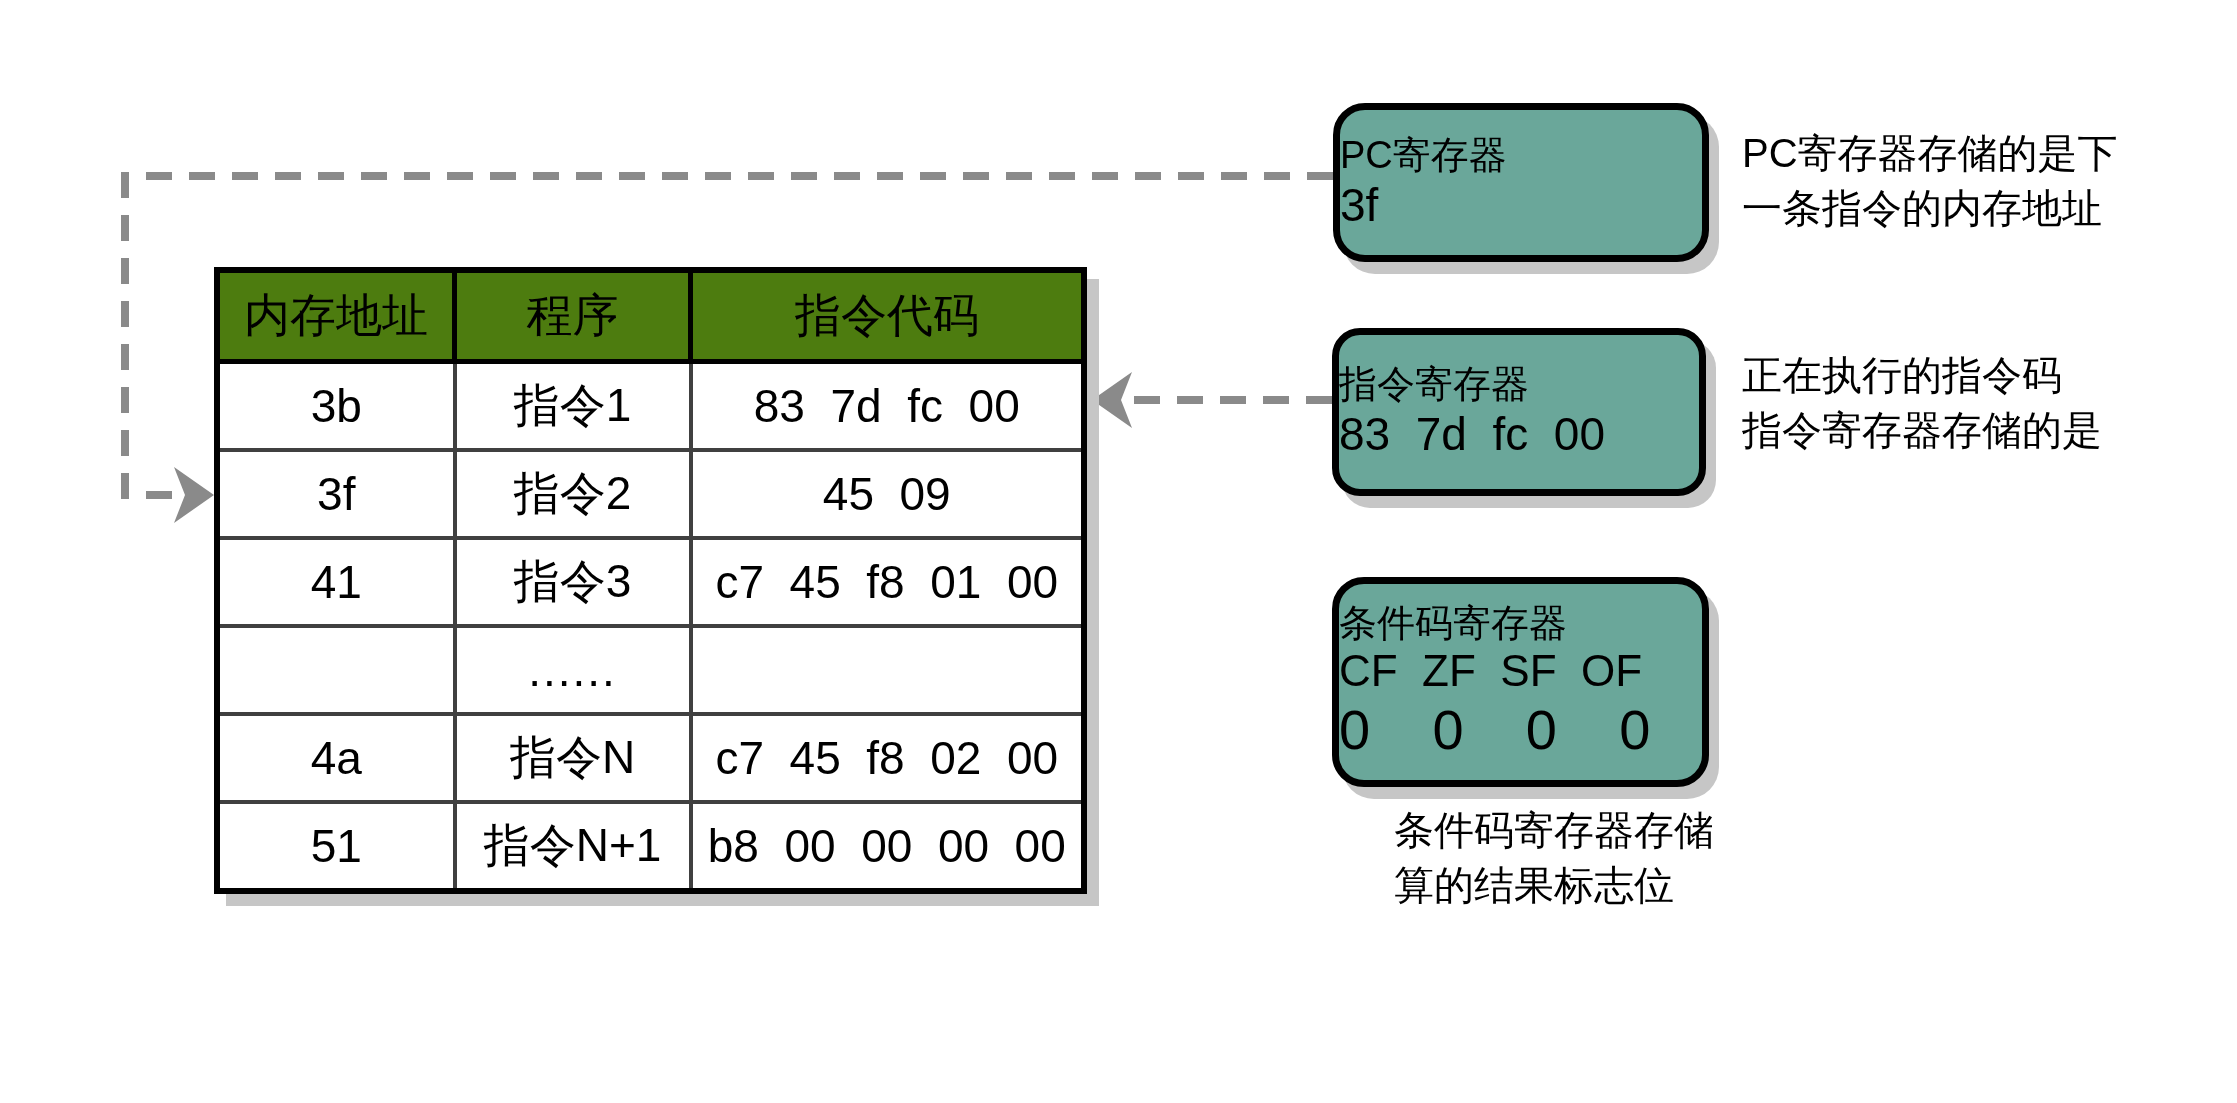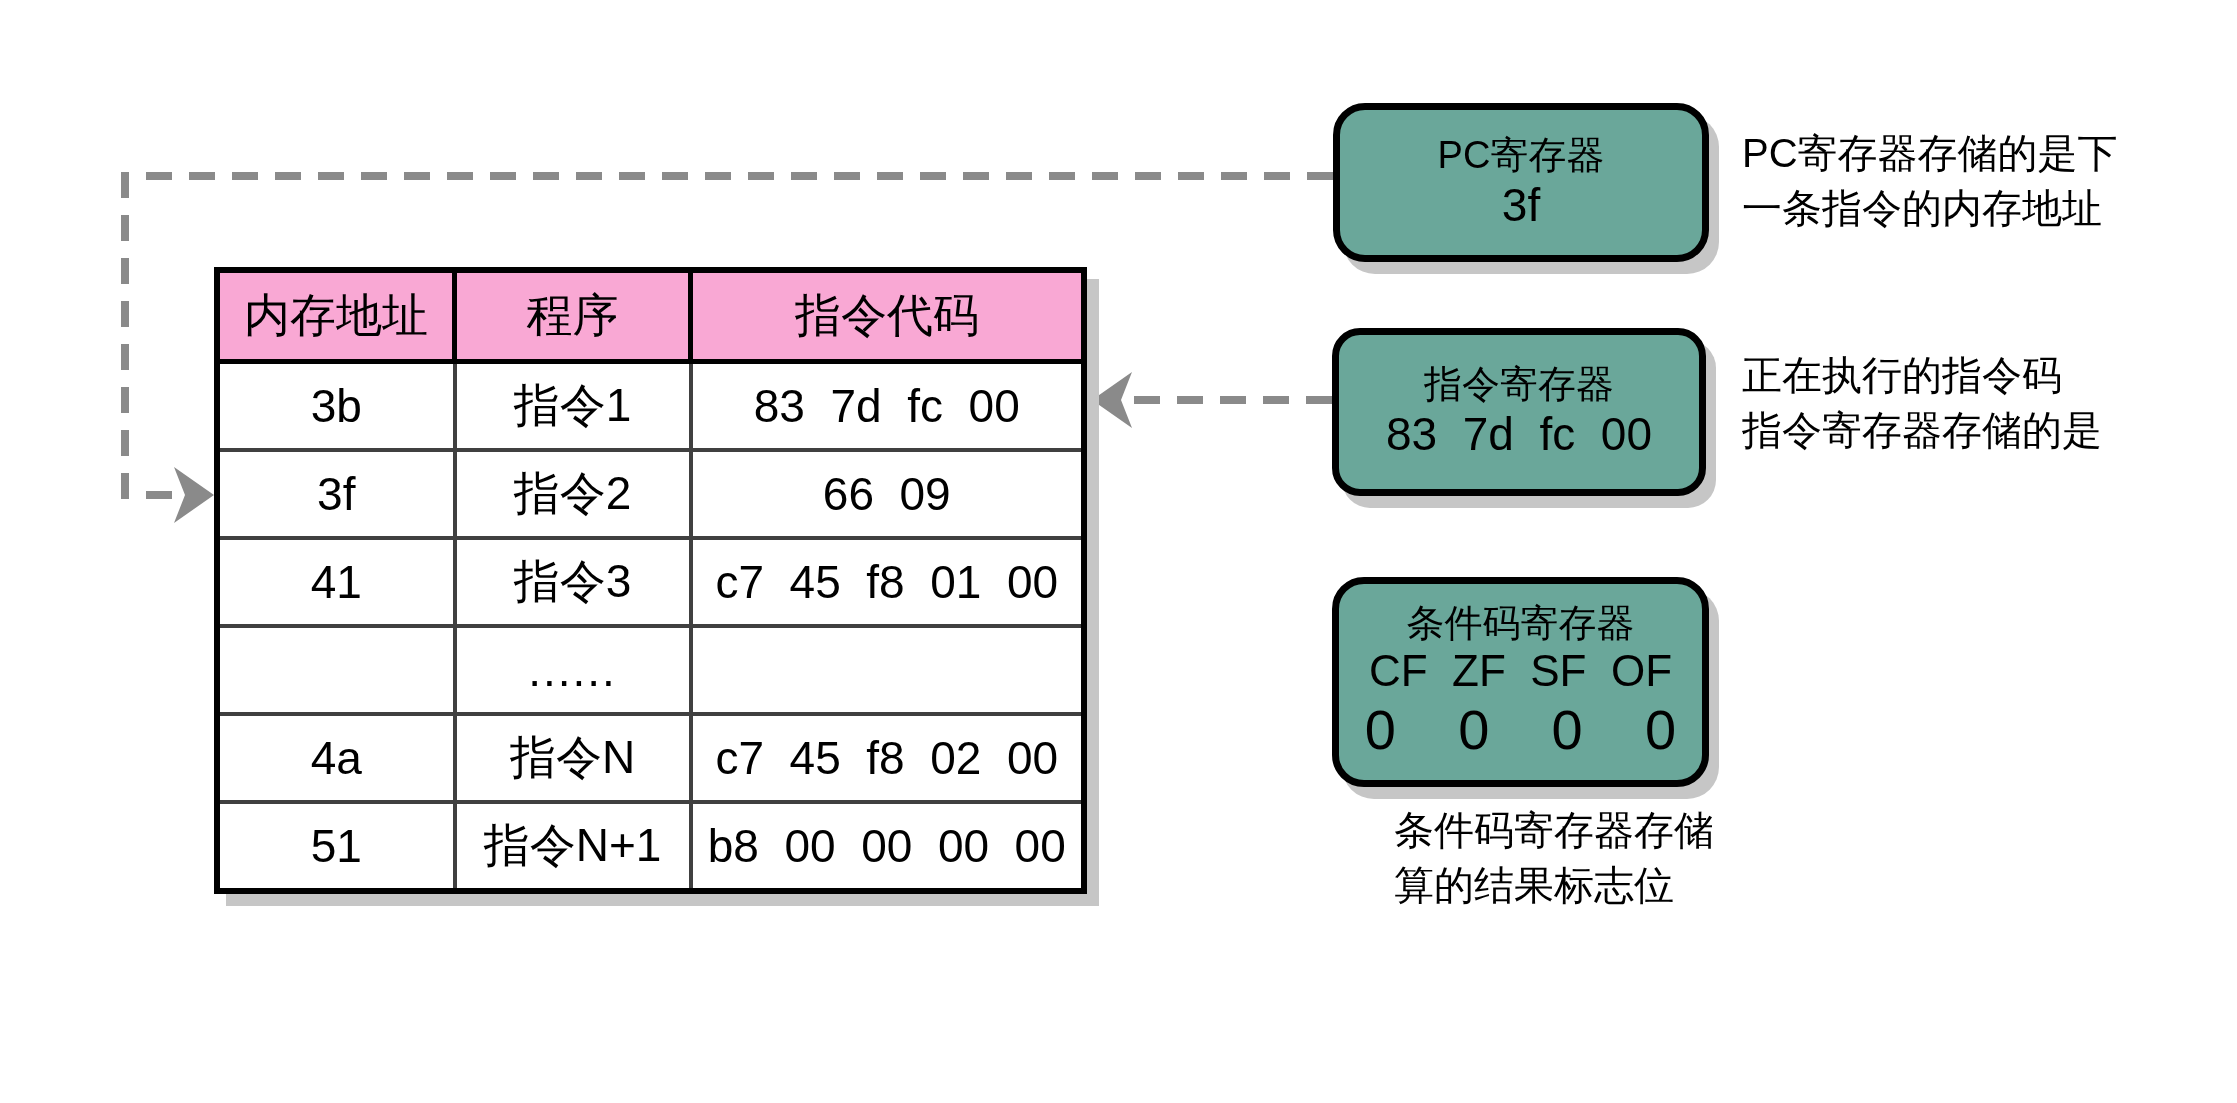--- a/index.html
+++ b/index.html
@@ -11,31 +11,31 @@
   
   .mem-table-wrap{
     position:absolute;left:214px;top:267px;
     box-shadow:12px 12px 0 #c6c6c6;
   }
   table.mem{border-collapse:collapse;table-layout:fixed;background:#fff;}
   table.mem td{
     border:4px solid #404040;height:84px;font-size:46px;
     text-align:center;vertical-align:middle;padding:0;
   }
-  table.mem tr.hdr td{background:#f9a8d4;height:86px;border:5px solid #000;}
+  table.mem tr.hdr td{background:#4d7c0f;height:86px;border:5px solid #000;}
   table.mem{border:6px solid #000;}
   td.c-addr{width:232px;}
   td.c-prog{width:231px;}
   td.c-code{width:388px;text-align:left;padding-left:16px;white-space:pre;}
   td.ellipsis-cell{font-size:34px;letter-spacing:2px;}
   
   .reg-box{
     position:absolute;background:#6aa79a;border:7px solid #000;border-radius:32px;
     box-shadow:10px 12px 0 #c6c6c6;display:flex;flex-direction:column;
-    align-items:center;justify-content:center;line-height:1.18;
+    justify-content:center;line-height:1.18;
   }
   .reg-title{font-size:38px;}
   .reg-value{font-size:46px;white-space:pre;}
   .reg-flags{font-size:44px;white-space:pre;}
   .reg-zeros{font-size:56px;white-space:pre;}
   #pc-box{left:1333px;top:103px;width:362px;height:145px;}
   #ir-box{left:1332px;top:328px;width:360px;height:154px;border-radius:28px;}
   #cc-box{left:1332px;top:577px;width:363px;height:196px;}
   
   .note{position:absolute;font-size:40px;line-height:55px;white-space:nowrap;}
@@ -64,21 +64,21 @@
       <td class="c-code" style="text-align:center;padding-left:0;">指令代码</td>
     </tr>
     <tr>
       <td class="c-addr">3b</td>
       <td class="c-prog">指令1</td>
       <td class="c-code">83  7d  fc  00</td>
     </tr>
     <tr>
       <td class="c-addr">3f</td>
       <td class="c-prog">指令2</td>
-      <td class="c-code">66  09</td>
+      <td class="c-code">45  09</td>
     </tr>
     <tr>
       <td class="c-addr">41</td>
       <td class="c-prog">指令3</td>
       <td class="c-code">c7  45  f8  01  00</td>
     </tr>
     <tr>
       <td class="c-addr"></td>
       <td class="c-prog ellipsis-cell">......</td>
       <td class="c-code"></td>

